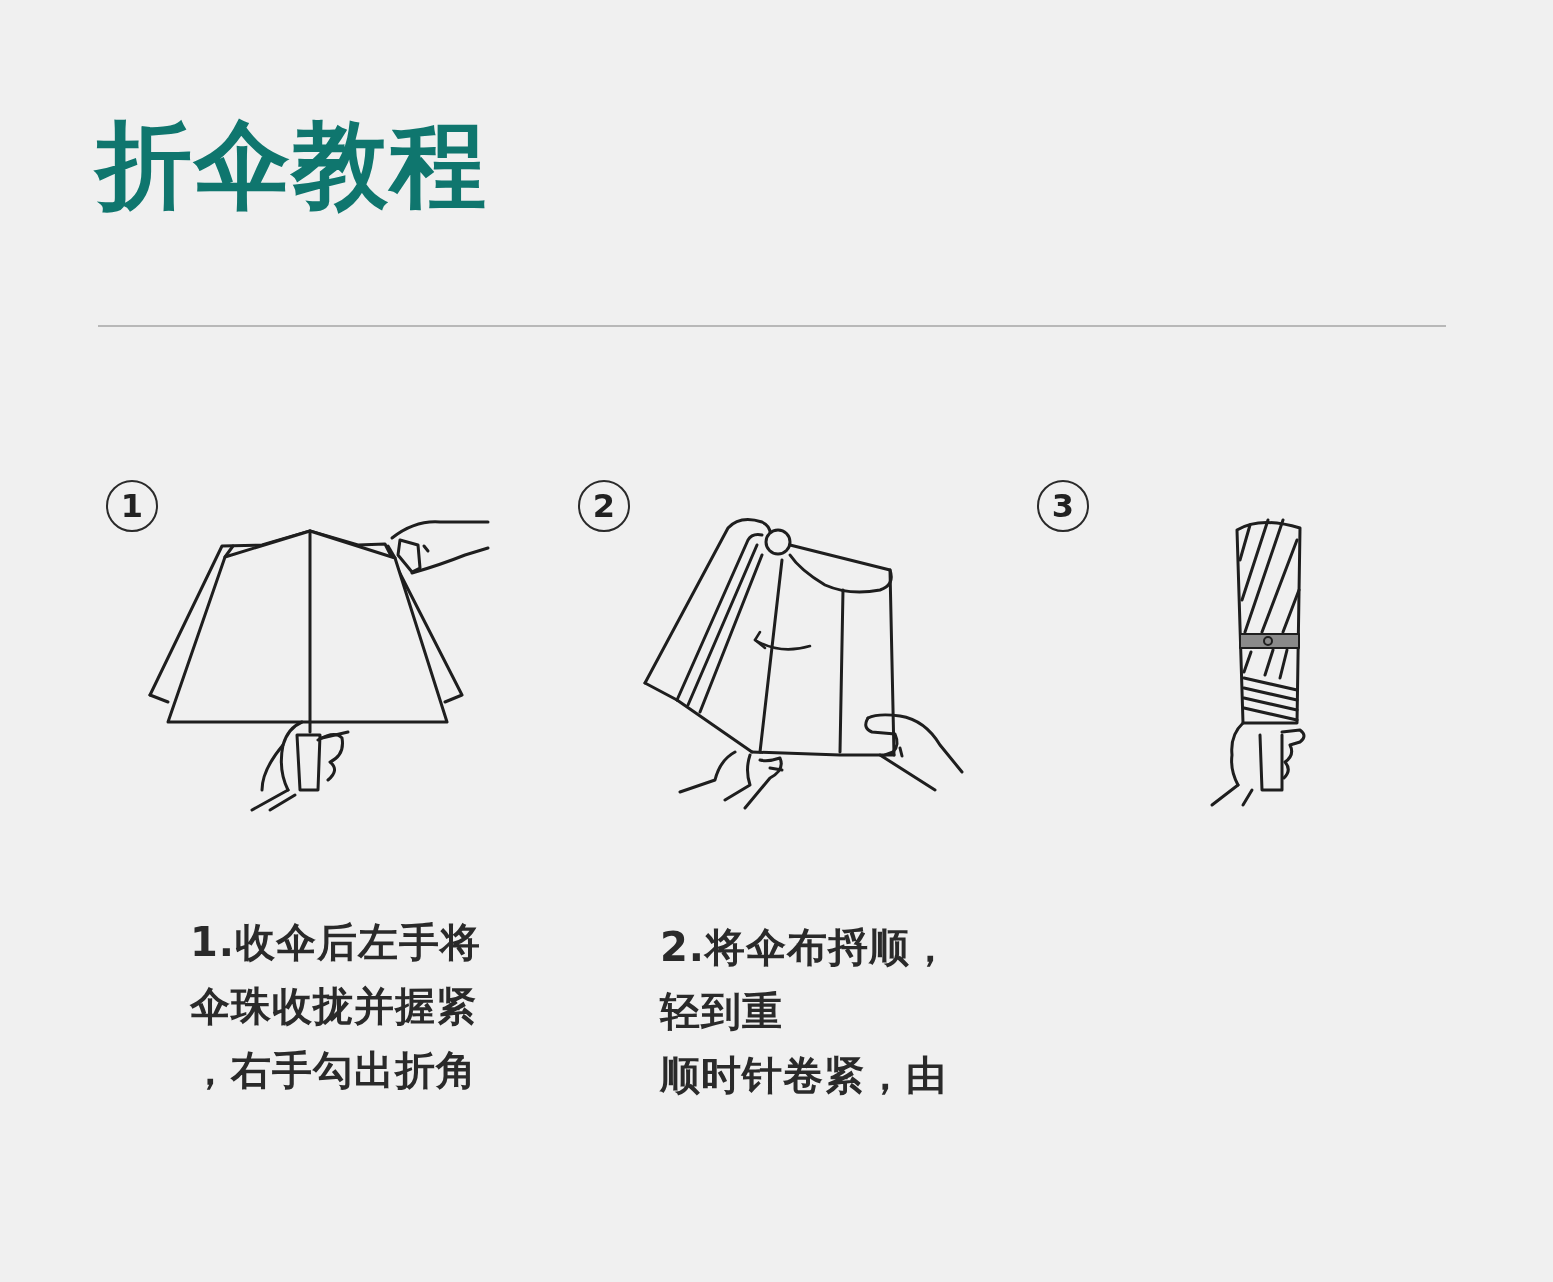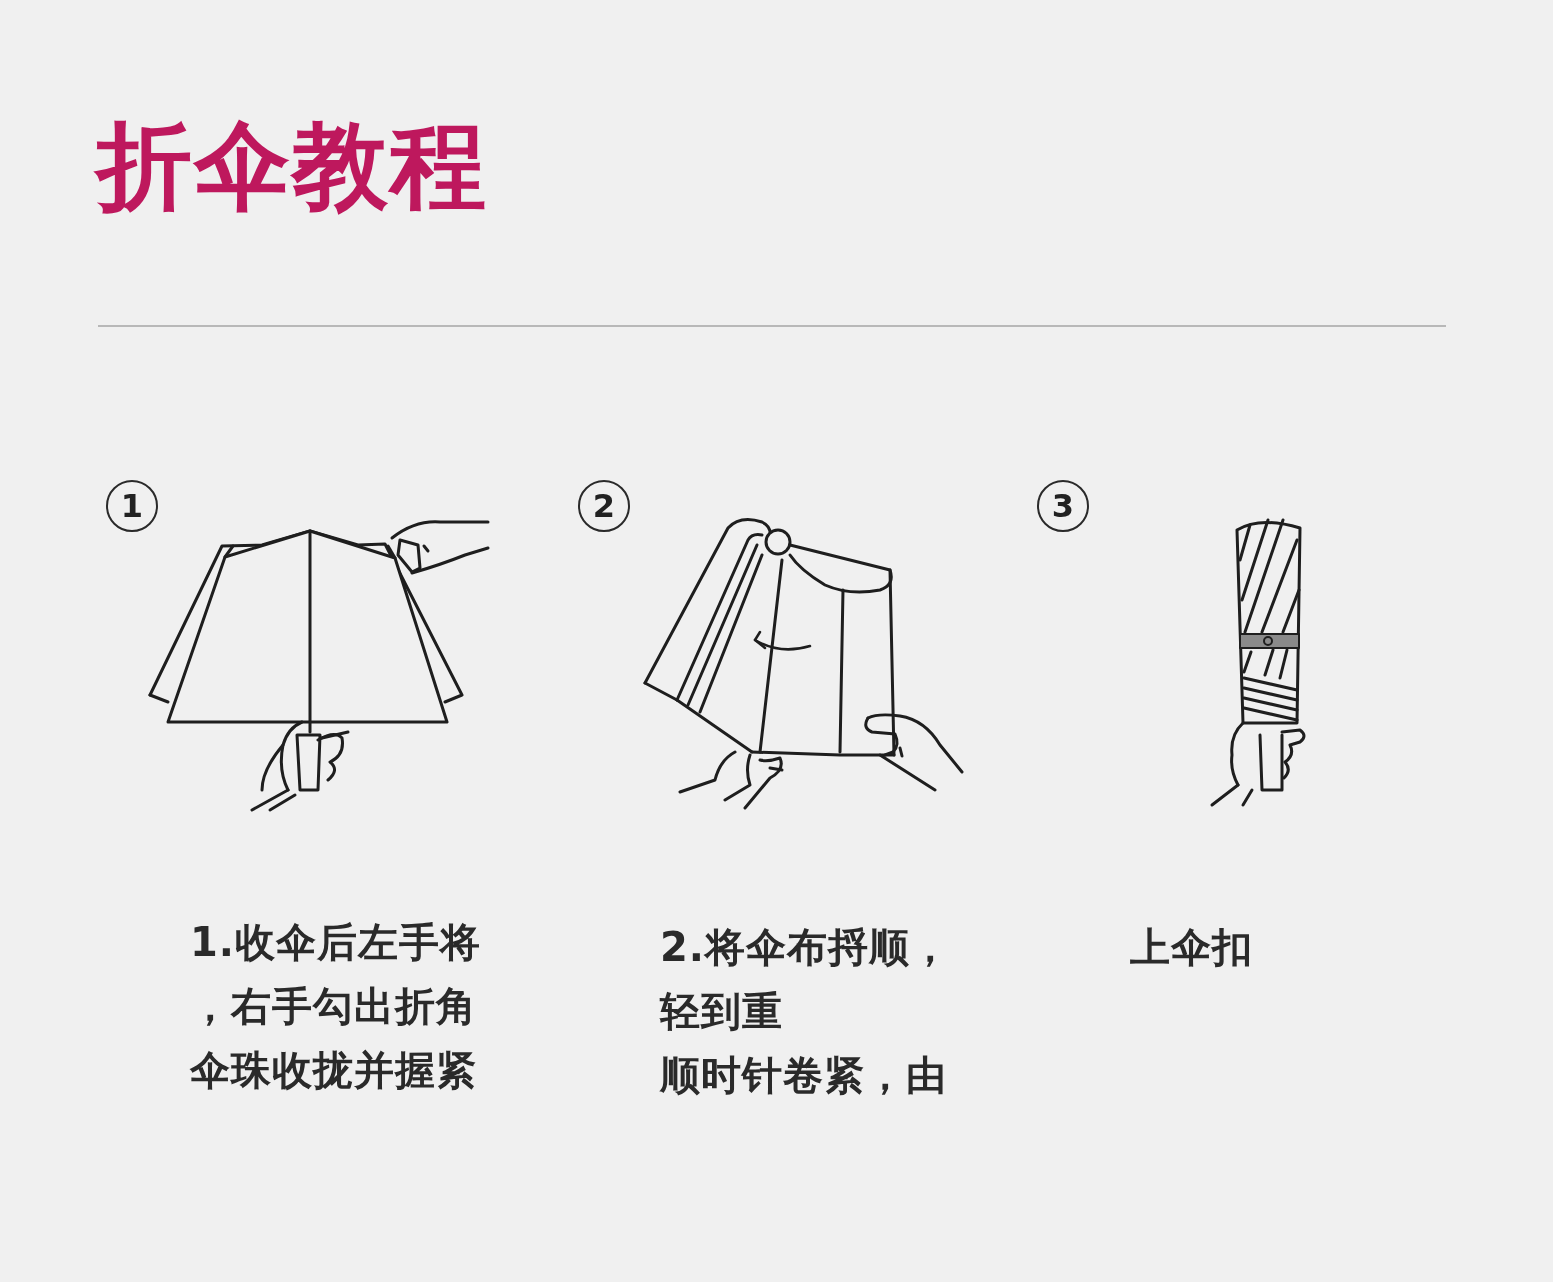--- a/index.html
+++ b/index.html
@@ -16,21 +16,22 @@
       color: #1a1a1a;
     }
     .page-title {
       position: absolute;
       left: 96px;
       top: 118px;
       font-size: 96px;
       font-weight: bold;
       letter-spacing: 2px;
       line-height: 1;
-      color: #be185d;
+      color: #0f766e;
+      font-family: Liberation Serif, serif;
     }
     .divider {
       position: absolute;
       left: 98px;
       top: 325px;
       width: 1348px;
       height: 2px;
       background: #b8b8b8;
     }
     .step {
@@ -103,22 +104,22 @@
       <path d="M283 745 Q262 770 262 790"></path>
 
       <path d="M392 538 Q415 520 440 522 L488 522"></path>
       <path d="M412 573 Q440 565 465 555 L488 548"></path>
       <path d="M400 540 L398 555 L412 572 L420 568 L418 545 Z" fill="#f0f0f0"></path>
       <path d="M424 546 L428 551"></path>
     </svg>
   </div>
   <div class="step-text" style="left:150px;top:910px;">
     <span class="line">1.收伞后左手将</span>
+    <span class="line">伞珠收拢并握紧</span>
     <span class="line">，右手勾出折角</span>
-    <span class="line">伞珠收拢并握紧</span>
   </div>
 </div>
 
 <div class="step" style="left:0;top:0;">
   <div class="step-badge" style="left:578px;top:480px;">
     <span>2</span>
   </div>
   <div class="illustration" style="left:640px;top:510px;">
     <svg width="330" height="300" viewBox="640 510 330 300" fill="none" stroke="#1e1e1e" stroke-width="3" stroke-linejoin="round" stroke-linecap="round">
 
@@ -185,15 +186,14 @@
       <path d="M1244 708 L1297 720"></path>
 
       <path d="M1260 735 L1262 790 L1282 790 L1282 735" fill="#f0f0f0"></path>
       <path d="M1243 723 Q1230 735 1232 755 Q1230 770 1238 785"></path>
       <path d="M1238 785 L1212 805"></path>
       <path d="M1252 790 L1243 805"></path>
       <path d="M1282 732 L1300 730 Q1308 736 1300 742 L1290 745 Q1295 755 1285 762 Q1292 770 1284 778"></path>
     </svg>
   </div>
   <div class="step-text" style="left:1090px;top:915px;">
-    <span class="line">上伞扣</span>
   </div>
 </div>
 
 </body></html>

